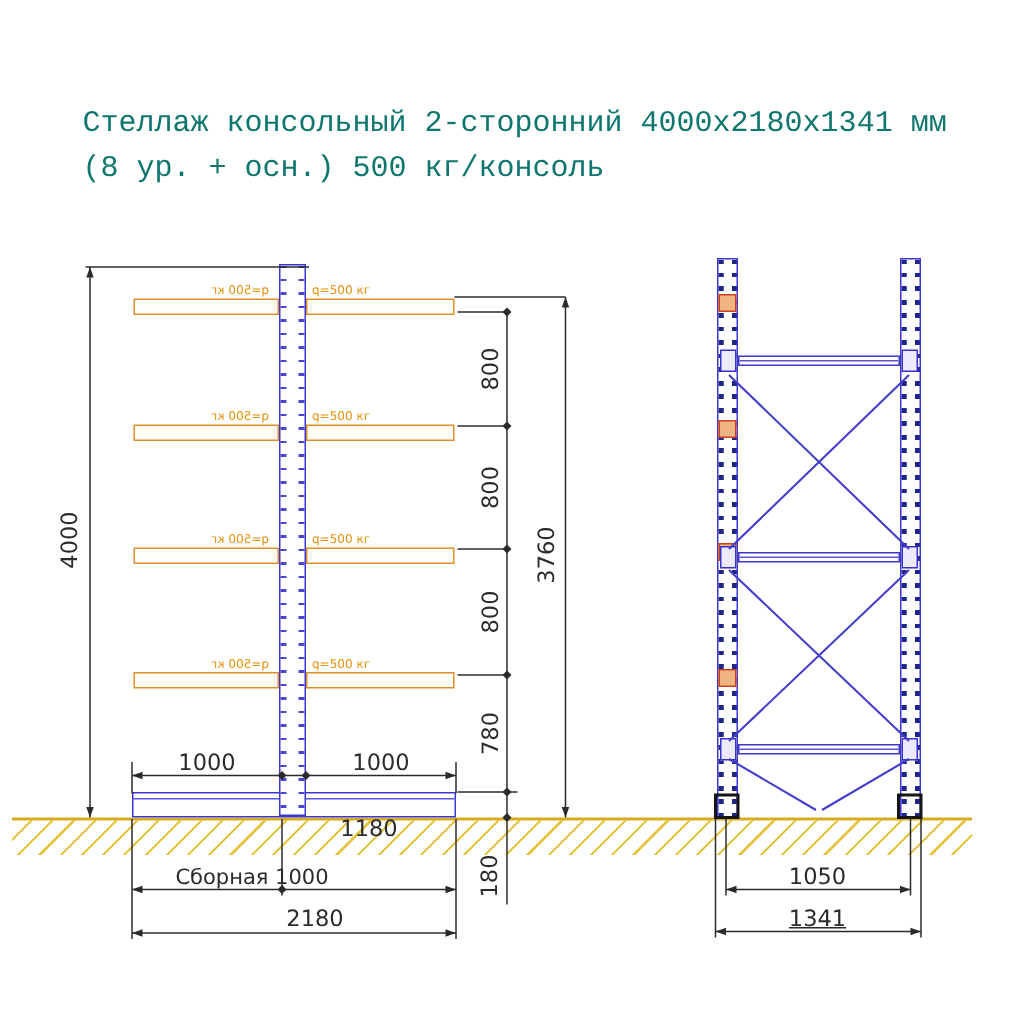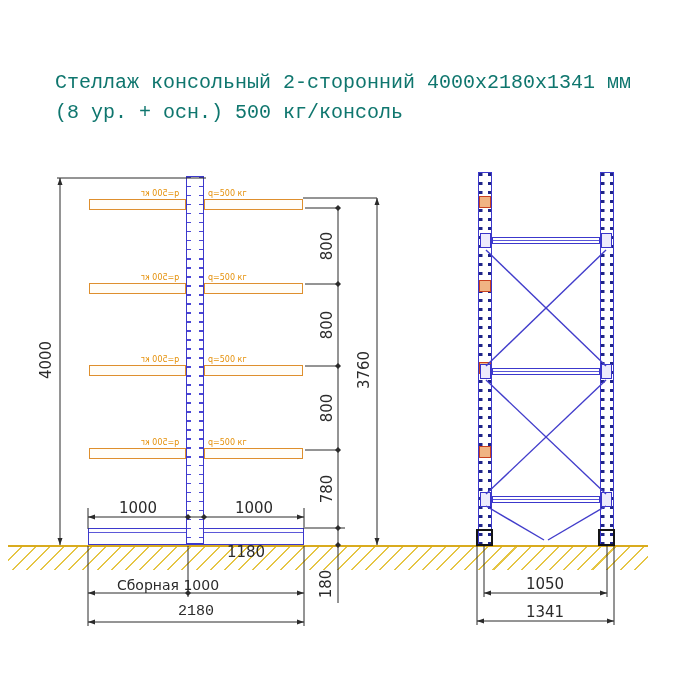--- a/index.html
+++ b/index.html
@@ -225,18 +225,18 @@
   <div class="abs dim vdim" style="left:297px;top:238px;">800</div>
   <div class="abs dim vdim" style="left:297px;top:317px;">800</div>
   <div class="abs dim vdim" style="left:297px;top:400px;">800</div>
   <div class="abs dim vdim" style="left:297px;top:481px;">780</div>
   <div class="abs dim vdim" style="left:296px;top:576px;">180</div>
 
   <div class="abs dim" style="left:98px;top:500px;width:80px;">1000</div>
   <div class="abs dim" style="left:214px;top:500px;width:80px;">1000</div>
   <div class="abs dim dim-sm" style="left:86px;top:577px;width:104px;margin-left:30px;">Сборная 1000</div>
   <div class="abs dim" style="left:206px;top:544px;width:80px;">1180</div>
-  <div class="abs dim" style="left:156px;top:604px;width:80px;font-family:Liberation Mono, monospace;">2180</div>
+  <div class="abs dim" style="left:170px;top:604px;width:80px;">2180</div>
 
   <div class="abs dim" style="left:505px;top:576px;width:80px;">1050</div>
-  <div class="abs dim" style="left:505px;top:604px;width:80px;">1341</div>
+  <div class="abs dim" style="left:505px;top:604px;width:80px;text-decoration:underline;">1341</div>
 
 </div>
 
 </body></html>

